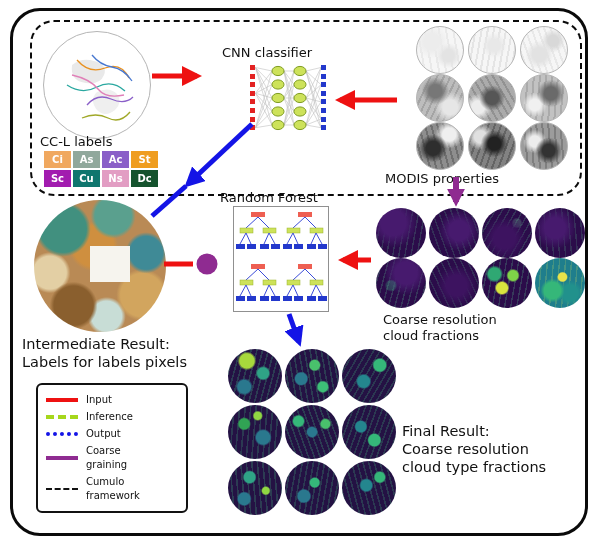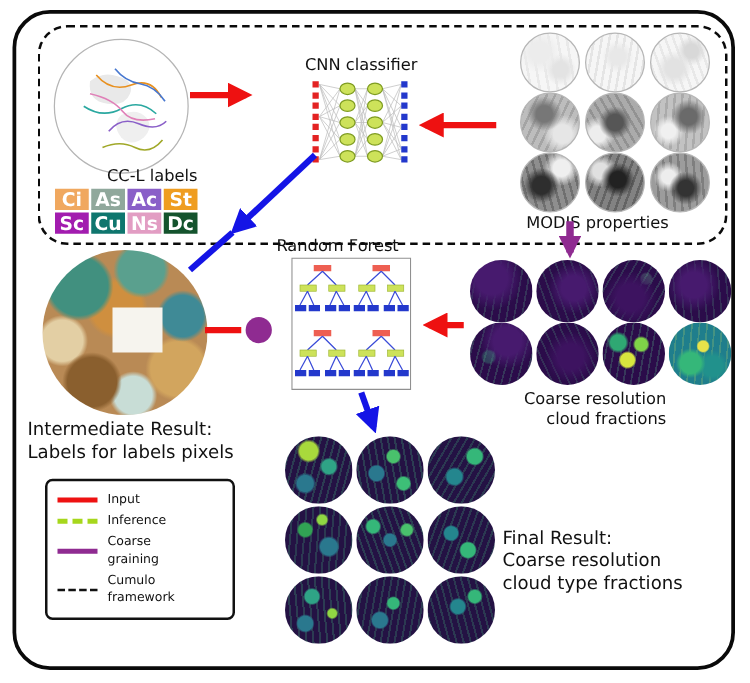--- a/index.html
+++ b/index.html
@@ -1,32 +1,32 @@
 <!DOCTYPE html>
 <html><head>
 <meta charset="utf-8">
 <style>
   html,body{margin:0;padding:0;background:#fff;}
   #canvas{position:relative;width:600px;height:546px;background:#fff;
           font-family:"DejaVu Sans","Liberation Sans",sans-serif;color:#111;overflow:hidden;}
   .abs{position:absolute;}
   .lbl{position:absolute;font-size:13px;line-height:16px;color:#111;}
-  .lbl.center{text-align:right;}
+  .lbl.center{text-align:left;}
   .result-txt{position:absolute;font-size:14.5px;line-height:18px;color:#111;}
 
   
   .outer-border{left:10px;top:8px;width:578px;height:528px;border:3px solid #0a0a0a;
                 border-radius:30px;box-sizing:border-box;}
   .framework-border{left:30px;top:20px;width:552px;height:176px;border:2.5px dashed #0a0a0a;
                     border-radius:24px;box-sizing:border-box;}
 
   
   .ccl-grid{position:absolute;left:44px;top:151px;display:grid;
             grid-template-columns:repeat(4,27px);grid-auto-rows:17px;gap:2px;}
-  .ccl-chip{color:#fff;font-size:15px;font-weight:bold;display:flex;
+  .ccl-chip{color:#fff;font-size:10px;font-weight:bold;display:flex;
             align-items:center;justify-content:center;}
 
   
   .mg{position:absolute;width:48px;height:48px;border-radius:50%;
       border:1px solid #b6b6b6;box-sizing:border-box;background-color:#f6f6f6;}
   .mg1{background-image:radial-gradient(circle at 32% 32%,#ececec 0 18%,transparent 38%),
        radial-gradient(circle at 68% 62%,#e3e3e3 0 14%,transparent 30%),
        repeating-linear-gradient(80deg,rgba(160,160,160,.15) 0 2px,transparent 2px 7px);}
   .mg2{background-image:radial-gradient(circle at 55% 40%,#e8e8e8 0 16%,transparent 34%),
        repeating-linear-gradient(100deg,rgba(150,150,150,.18) 0 2px,transparent 2px 6px);}
@@ -232,21 +232,21 @@
     <span class="ccl-chip" style="background: rgb(240, 168, 95);">Ci</span>
     <span class="ccl-chip" style="background: rgb(144, 168, 156);">As</span>
     <span class="ccl-chip" style="background: rgb(138, 95, 200);">Ac</span>
     <span class="ccl-chip" style="background: rgb(239, 157, 32);">St</span>
     <span class="ccl-chip" style="background: #a21caf;">Sc</span>
     <span class="ccl-chip" style="background: #0f766e;">Cu</span>
     <span class="ccl-chip" style="background: rgb(226, 157, 195);">Ns</span>
     <span class="ccl-chip" style="background: #14532d;">Dc</span>
   </div>
 
-  <div class="lbl center" style="left:204px;top:190px;width:115px">Random Forest</div>
+  <div class="lbl center" style="left:220px;top:190px;width:115px">Random Forest</div>
   <svg class="abs rfbox-svg" style="left:233px;top:206px" width="96" height="106" viewBox="0 0 96 106">
     <rect x="0.5" y="0.5" width="95" height="105" fill="#ffffff" stroke="#909090" stroke-width="1"></rect>
     <defs>
       <g id="rftree">
         <rect x="15" y="0" width="14" height="5" fill="#ee5f52"></rect>
         <path d="M22 5L10 16M22 5L33 16" stroke="#3b4cd8" stroke-width="1" fill="none"></path>
         <rect x="4" y="16" width="13" height="5" fill="#cde25a" stroke="#9ab32d" stroke-width="0.5"></rect>
         <rect x="27" y="16" width="13" height="5" fill="#cde25a" stroke="#9ab32d" stroke-width="0.5"></rect>
         <path d="M10 21L4 32M10 21L15 32M33 21L28 32M33 21L39 32" stroke="#3b4cd8" stroke-width="1" fill="none"></path>
         <rect x="0" y="32" width="9" height="5" fill="#2338cc"></rect>
@@ -284,20 +284,24 @@
   </div>
 
   <div class="legend">
     <div class="lrow">
       <span class="lsample ls-input" style="border-top-color: rgb(238, 17, 17);"></span>
       <span class="llabel">Input</span>
     </div>
     <div class="lrow">
       <span class="lsample ls-inference" style="border-top-color: rgb(166, 215, 28);"></span>
       <span class="llabel">Inference</span>
+    </div>
+    <div class="lrow">
+      <span class="lsample ls-output" style="border-top-color: rgb(20, 20, 230);"></span>
+      <span class="llabel">Output</span>
     </div>
     <div class="lrow">
       <span class="lsample ls-coarse" style="border-top-color: rgb(143, 43, 145);"></span>
       <span class="llabel">Coarse graining</span>
     </div>
     <div class="lrow">
       <span class="lsample ls-cumulo" style="border-top-color: rgb(17, 17, 17);"></span>
       <span class="llabel">Cumulo framework</span>
     </div>
   </div>

